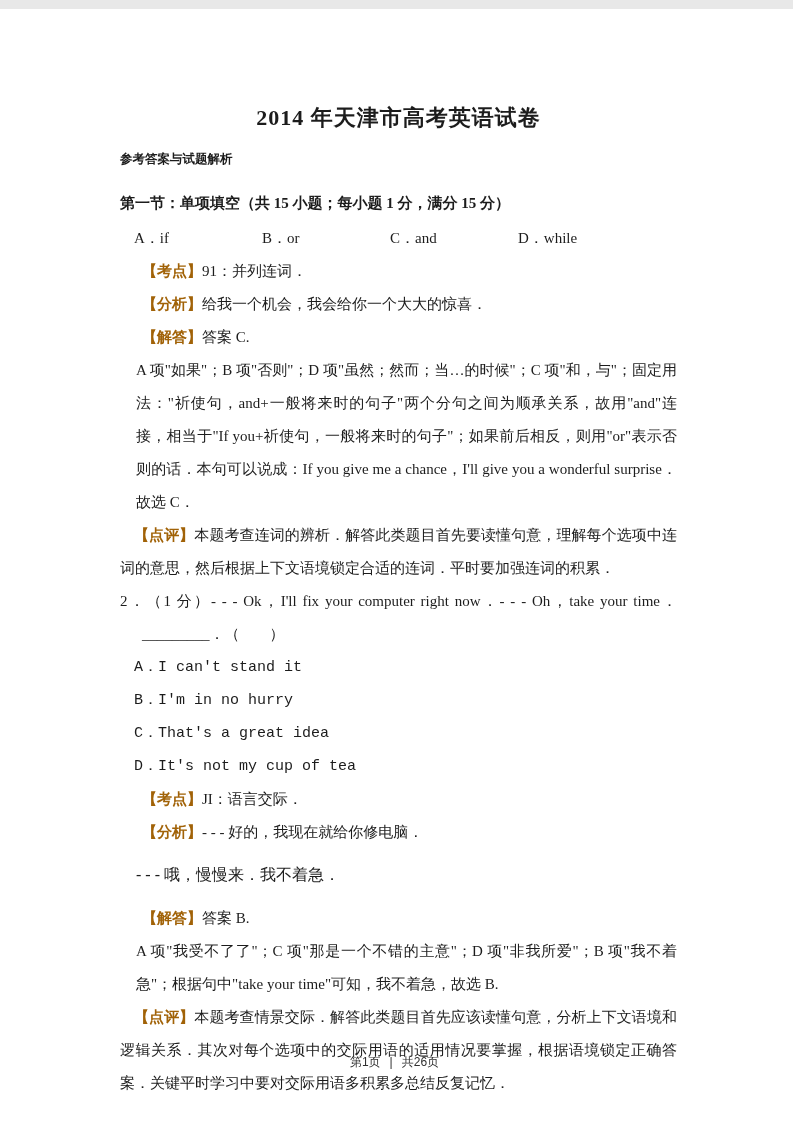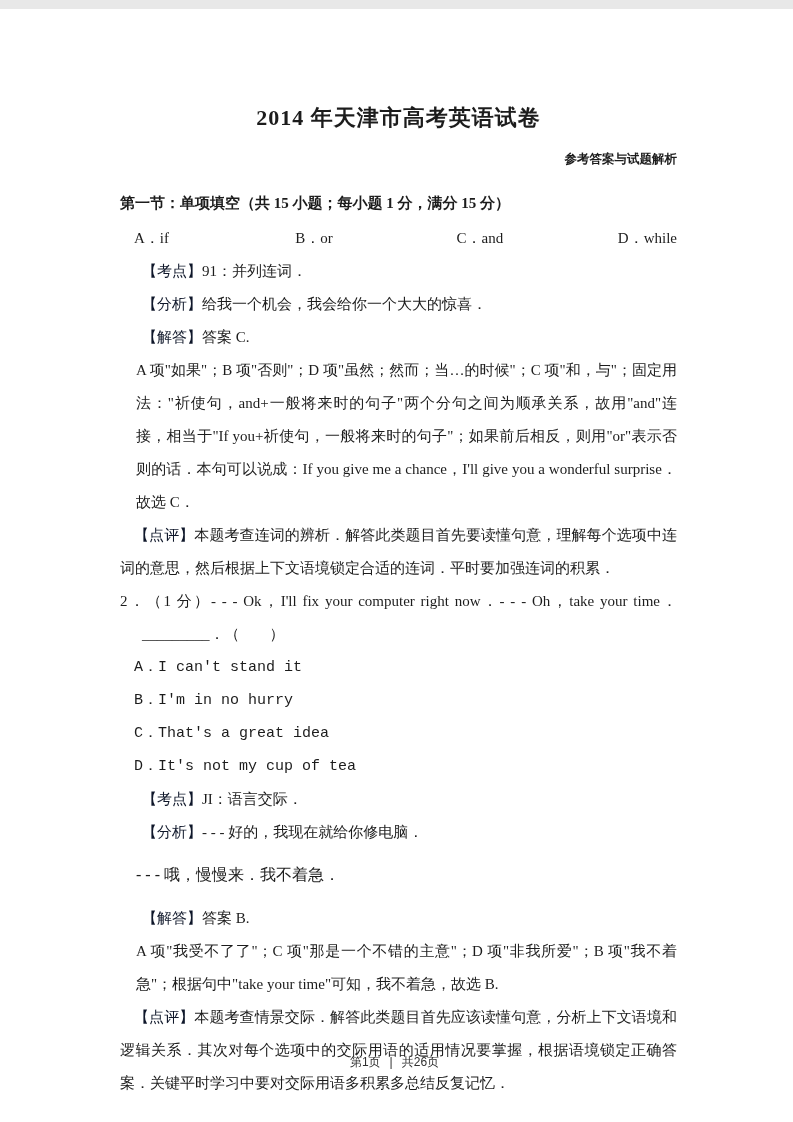--- a/index.html
+++ b/index.html
@@ -20,21 +20,21 @@
   .doc-title {
     font-size: 22px;
     font-weight: bold;
     text-align: center;
     margin: 0 0 18px 0;
     letter-spacing: 1px;
   }
   .doc-subtitle {
     font-size: 12.5px;
     font-weight: bold;
-    text-align: right;
+    text-align: left;
     margin: 0 0 20px 0;
   }
   .section-heading {
     font-size: 15px;
     font-weight: bold;
     margin: 0 0 4px 0;
     line-height: 30px;
   }
   .line, .q-stem, .para, .tag-para, .opt-line, .tag-line, .options-row {
     font-size: 15px;
@@ -42,28 +42,27 @@
     margin: 0;
   }
   .q-stem {
     padding-left: 22px;
     text-indent: -22px;
     text-align: justify;
   }
   .options-row {
     display: flex;
     padding-left: 14px;
-    justify-content: space-between;
   }
   .options-row .opt { width: 128px; }
   .options-row .opt:last-child { width: auto; }
   .opt-line { padding-left: 14px; font-family: Liberation Mono, monospace; }
   .tag-line { padding-left: 22px; }
   .dash-line { padding-left: 16px; }
-  .tag { color: #0f172a; }
+  .tag { color: #a16207; font-weight: bold; }
   .para {
     text-align: justify;
     padding-left: 16px;
   }
   .tag-para {
     text-align: justify;
     text-indent: 14px;
   }
   .q-block { margin: 0; }
   .footer {

